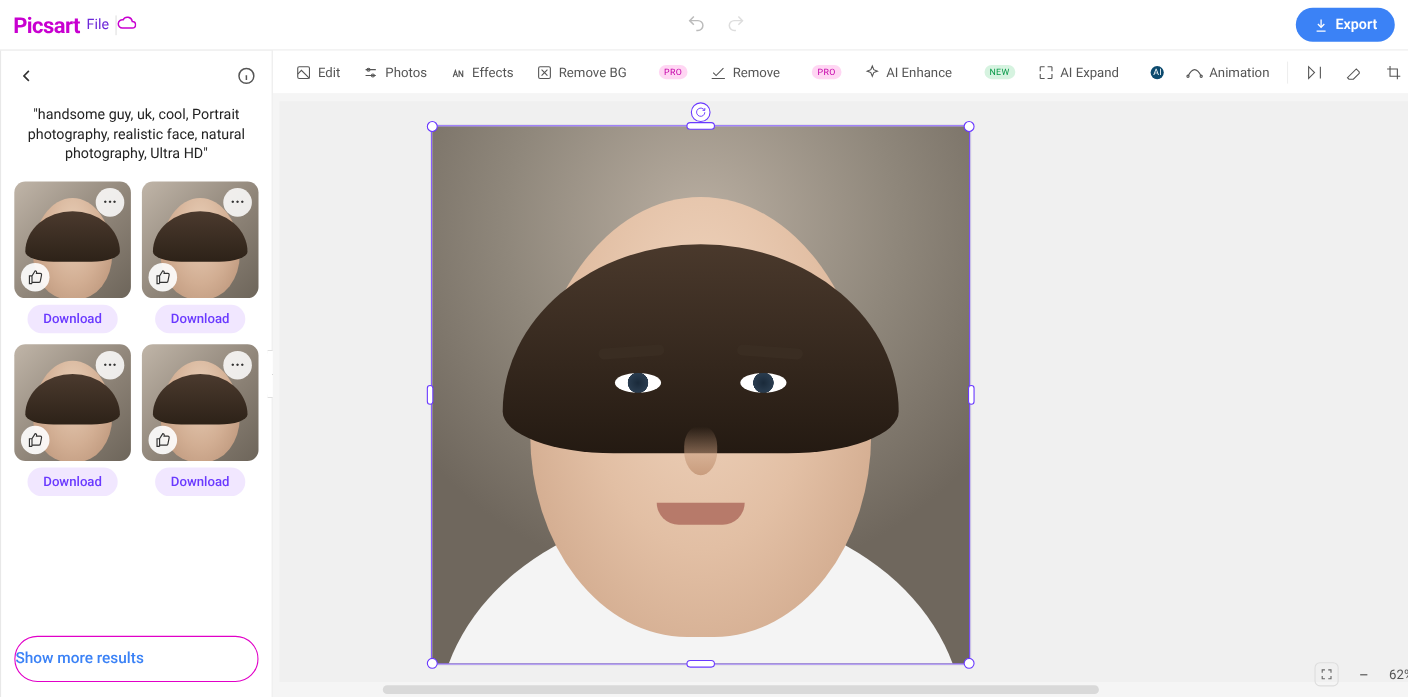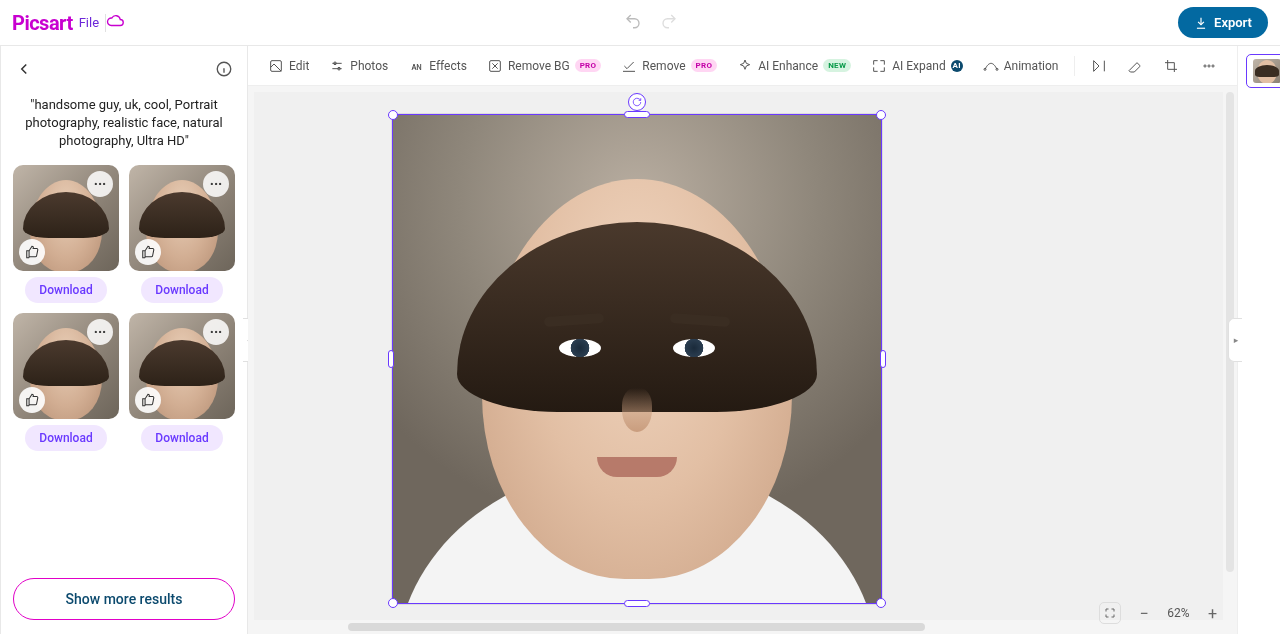--- a/index.html
+++ b/index.html
@@ -8,21 +8,21 @@
   
   .header { height: 46px; display: flex; align-items: center; padding: 0 12px; border-bottom: 1px solid #e8e8e8; justify-content: space-between; }
   .header-left { display: flex; align-items: center; }
   .logo { font-size: 20px; font-weight: 700; color: #c800d0; letter-spacing:-0.5px;}
   .file-btn { font-size: 13px; color: #6d28d9; cursor: pointer; padding:4px 6px; }
   .divider-v { width:1px; height:18px; background:#e0e0e0; }
   .cloud { color:#c800d0; }
   .try-free { background: linear-gradient(90deg,#e100c8,#c800d0); color:#fff; border:none; border-radius:18px; padding:8px 14px; font-size:13px; font-weight:600; display:flex; align-items:center; gap:6px; cursor:pointer;}
   .header-center { display:flex; gap:18px; color:#aaa; }
   .header-right { display:flex; align-items:center; gap:10px;}
-  .export-btn { background:#0369a1; color:#fff; border:none; border-radius:18px; padding:8px 16px; font-size:13px; font-weight:600; display:flex; align-items:flex-end; gap:6px; cursor:pointer;}
+  .export-btn { background:#3b82f6; color:#fff; border:none; border-radius:18px; padding:8px 16px; font-size:13px; font-weight:600; display:flex; align-items:flex-end; gap:6px; cursor:pointer;}
   
   
   .main { display:flex; height:588px; }
   .left-rail { width:66px; border-right:1px solid #e8e8e8; display:flex; flex-direction:column; align-items:center; padding-top:10px; gap:2px; overflow-y:auto; font-size:10px; color:#555; }
   .rail-item { width:52px; display:flex; flex-direction:column; align-items:center; gap:3px; padding:6px 0; border-radius:6px; cursor:pointer;}
   .rail-item svg { width:20px; height:20px; stroke:#555; fill:none; stroke-width:1.5;}
   .rail-item span { font-size:10px; }
   .rail-toggle { width:44px; height:18px; background:#eee; border-radius:6px; display:flex; align-items:center; justify-content:center; margin:6px 0 2px;}
   .rail-toggle .dot{width:6px;height:6px;border:1.5px solid #555;border-radius:50%;}
   
@@ -33,29 +33,29 @@
   .info-icon { cursor:pointer; color:#555;}
   .prompt-text { font-size:13px; text-align:center; padding:6px 10px 14px; color:#222; line-height:1.4;}
   .results-grid { display:grid; grid-template-columns:1fr 1fr; gap:10px 10px; padding:0 4px; }
   .result-card { display:flex; flex-direction:column; align-items:center; gap:6px;}
   .result-thumb { width:106px; height:106px; border-radius:10px; background:linear-gradient(135deg,#c0b5a8 0%,#8a8074 60%,#6d655a 100%); position:relative; overflow:hidden;}
   .result-thumb::before{content:'';position:absolute;left:50%;top:58%;transform:translate(-50%,-50%);width:72px;height:92px;border-radius:50% 50% 44% 44%/56% 56% 44% 44%;background:radial-gradient(ellipse at 50% 30%,#e9cfb8 0%,#d2ae93 55%,#b68f74 100%);}
   .result-thumb::after{content:'';position:absolute;left:50%;top:26%;transform:translateX(-50%);width:86px;height:46px;border-radius:50% 50% 30% 30%/80% 80% 20% 20%;background:linear-gradient(180deg,#4b3a2e,#2d2218);}
   .thumb-dots{position:absolute;top:6px;right:6px;width:26px;height:26px;border-radius:50%;background:rgba(255,255,255,0.85);display:flex;align-items:center;justify-content:center;font-weight:700;color:#333;cursor:pointer;font-size:14px;z-index:3;}
   .thumb-like{position:absolute;bottom:6px;left:6px;width:26px;height:26px;border-radius:50%;background:rgba(255,255,255,0.9);display:flex;align-items:center;justify-content:center;cursor:pointer;z-index:3;}
   .download-btn { background:#f1e7ff; color:#6a39ff; border:none; border-radius:14px; padding:6px 14px; font-size:12px; font-weight:500; cursor:pointer;}
-  .show-more { margin:14px 4px 0; border:1.5px solid #e100c8; color:#0c4a6e; background:#fff; border-radius:22px; padding:12px 0; font-size:14px; font-weight:500; cursor:pointer; text-align:center;}
+  .show-more { margin:14px 4px 0; border:1.5px solid #e100c8; color:#3b82f6; background:#fff; border-radius:22px; padding:12px 0; font-size:14px; font-weight:500; cursor:pointer; text-align:left;}
   .panel-collapse{position:absolute;right:-10px;top:50%;transform:translateY(-50%);width:14px;height:44px;border:1px solid #e0e0e0;border-left:none;border-radius:0 6px 6px 0;background:#fff;display:flex;align-items:center;justify-content:center;color:#888;font-size:9px;cursor:pointer;}
   
   
   .canvas-area { flex:1; display:flex; flex-direction:column; background:#fff; position:relative;}
   .toolbar { height:40px; border-bottom:1px solid #eee; display:flex; align-items:center; padding:0 12px; gap:4px; font-size:12px; color:#555;}
   .tool-item { display:flex; align-items:center; gap:5px; padding:5px 8px; border-radius:6px; cursor:pointer; white-space:nowrap;}
   .tool-item svg{width:16px;height:16px;stroke:#555;fill:none;stroke-width:1.5;}
-  .badge { font-size:8px; font-weight:700; padding:2px 5px; border-radius:7px; letter-spacing:0.3px;}
+  .badge { font-size:8px; font-weight:400; padding:2px 5px; border-radius:7px; letter-spacing:0.3px;margin-left:24px;}
   .badge.pro{background:#ffd6f3;color:#c400a8;}
   .badge.new{background:#d6f3e0;color:#0a9a4a;}
   .badge.dot{background:#0c4a6e;color:#fff;width:12px;height:12px;border-radius:50%;padding:0;display:flex;align-items:center;justify-content:center;font-size:8px;}
   .tool-sep{width:1px;height:20px;background:#eee;margin:0 4px;}
   .tool-more{margin-left:2px;}
   
   .canvas-viewport { flex:1; background:#f5f5f5; position:relative; overflow:hidden;}
   .canvas-inner{position:absolute;left:6px;top:6px;right:14px;bottom:14px;background:#f0f0f0;}
   .artboard { position:absolute; left:138px; top:22px; width:490px; height:490px; background:#fff; box-shadow:0 0 0 1px #ddd; }
   .selected-image { position:absolute; inset:0; border:1.5px solid #6a39ff; }

